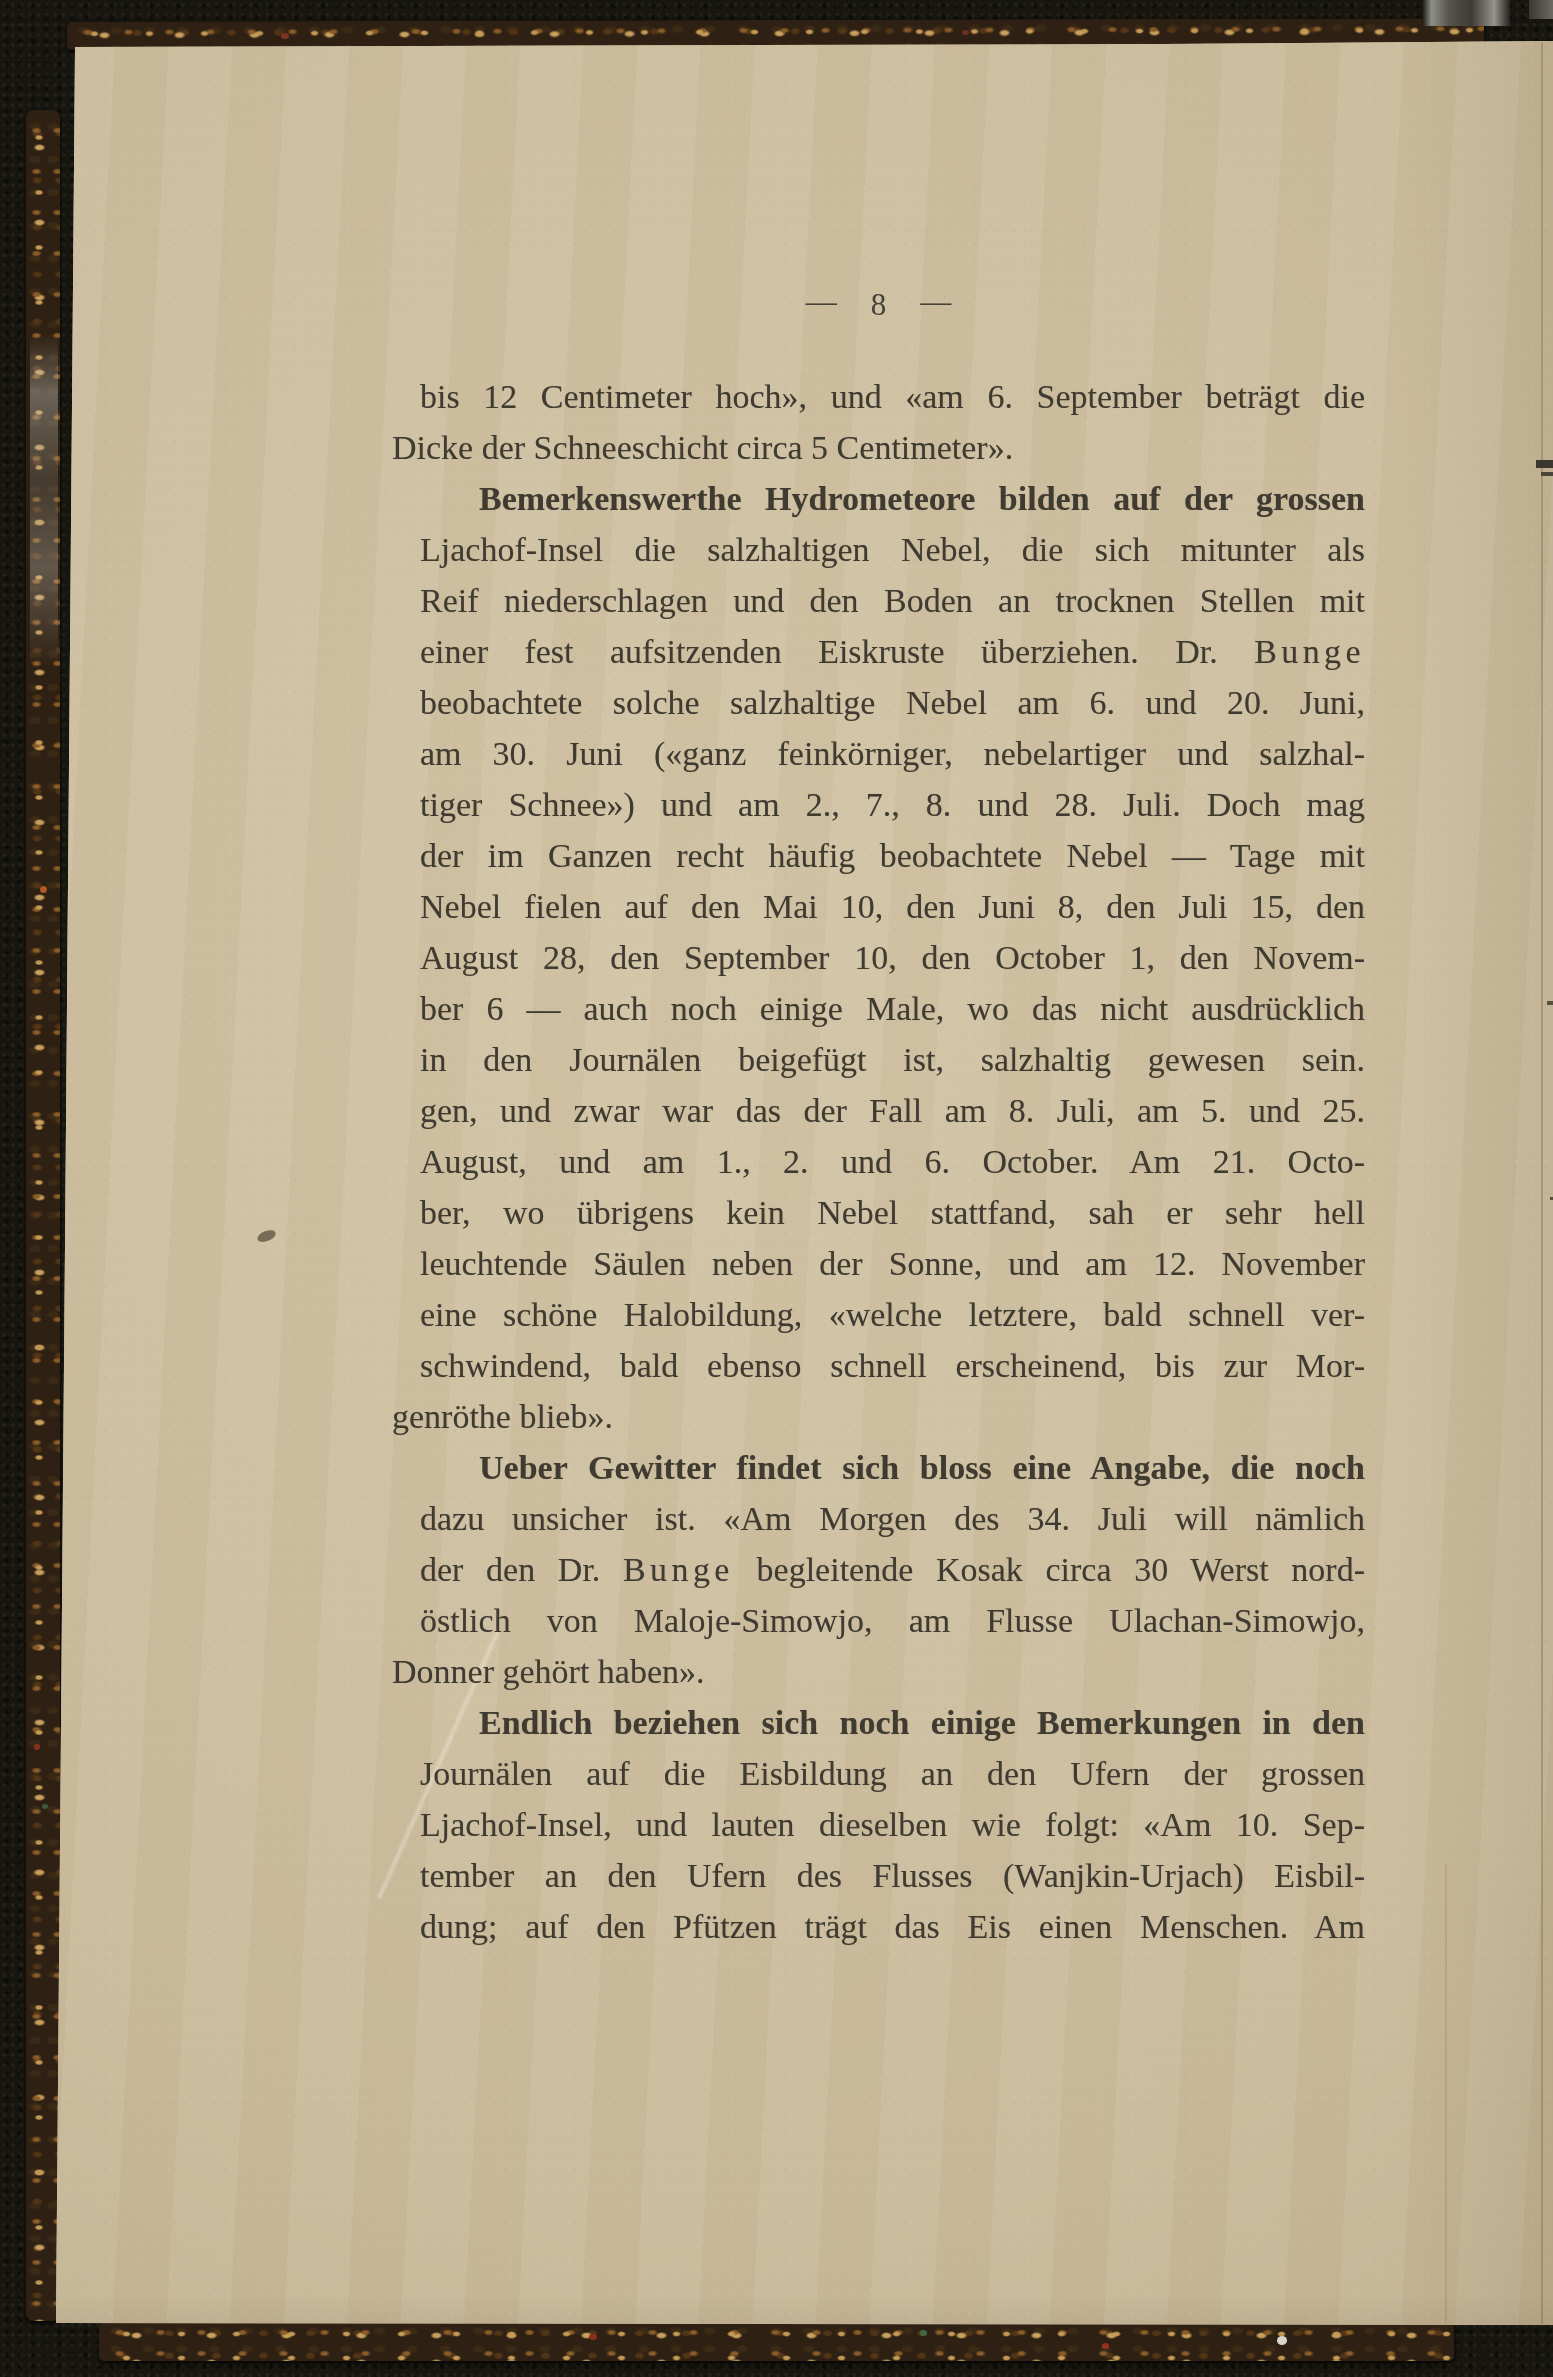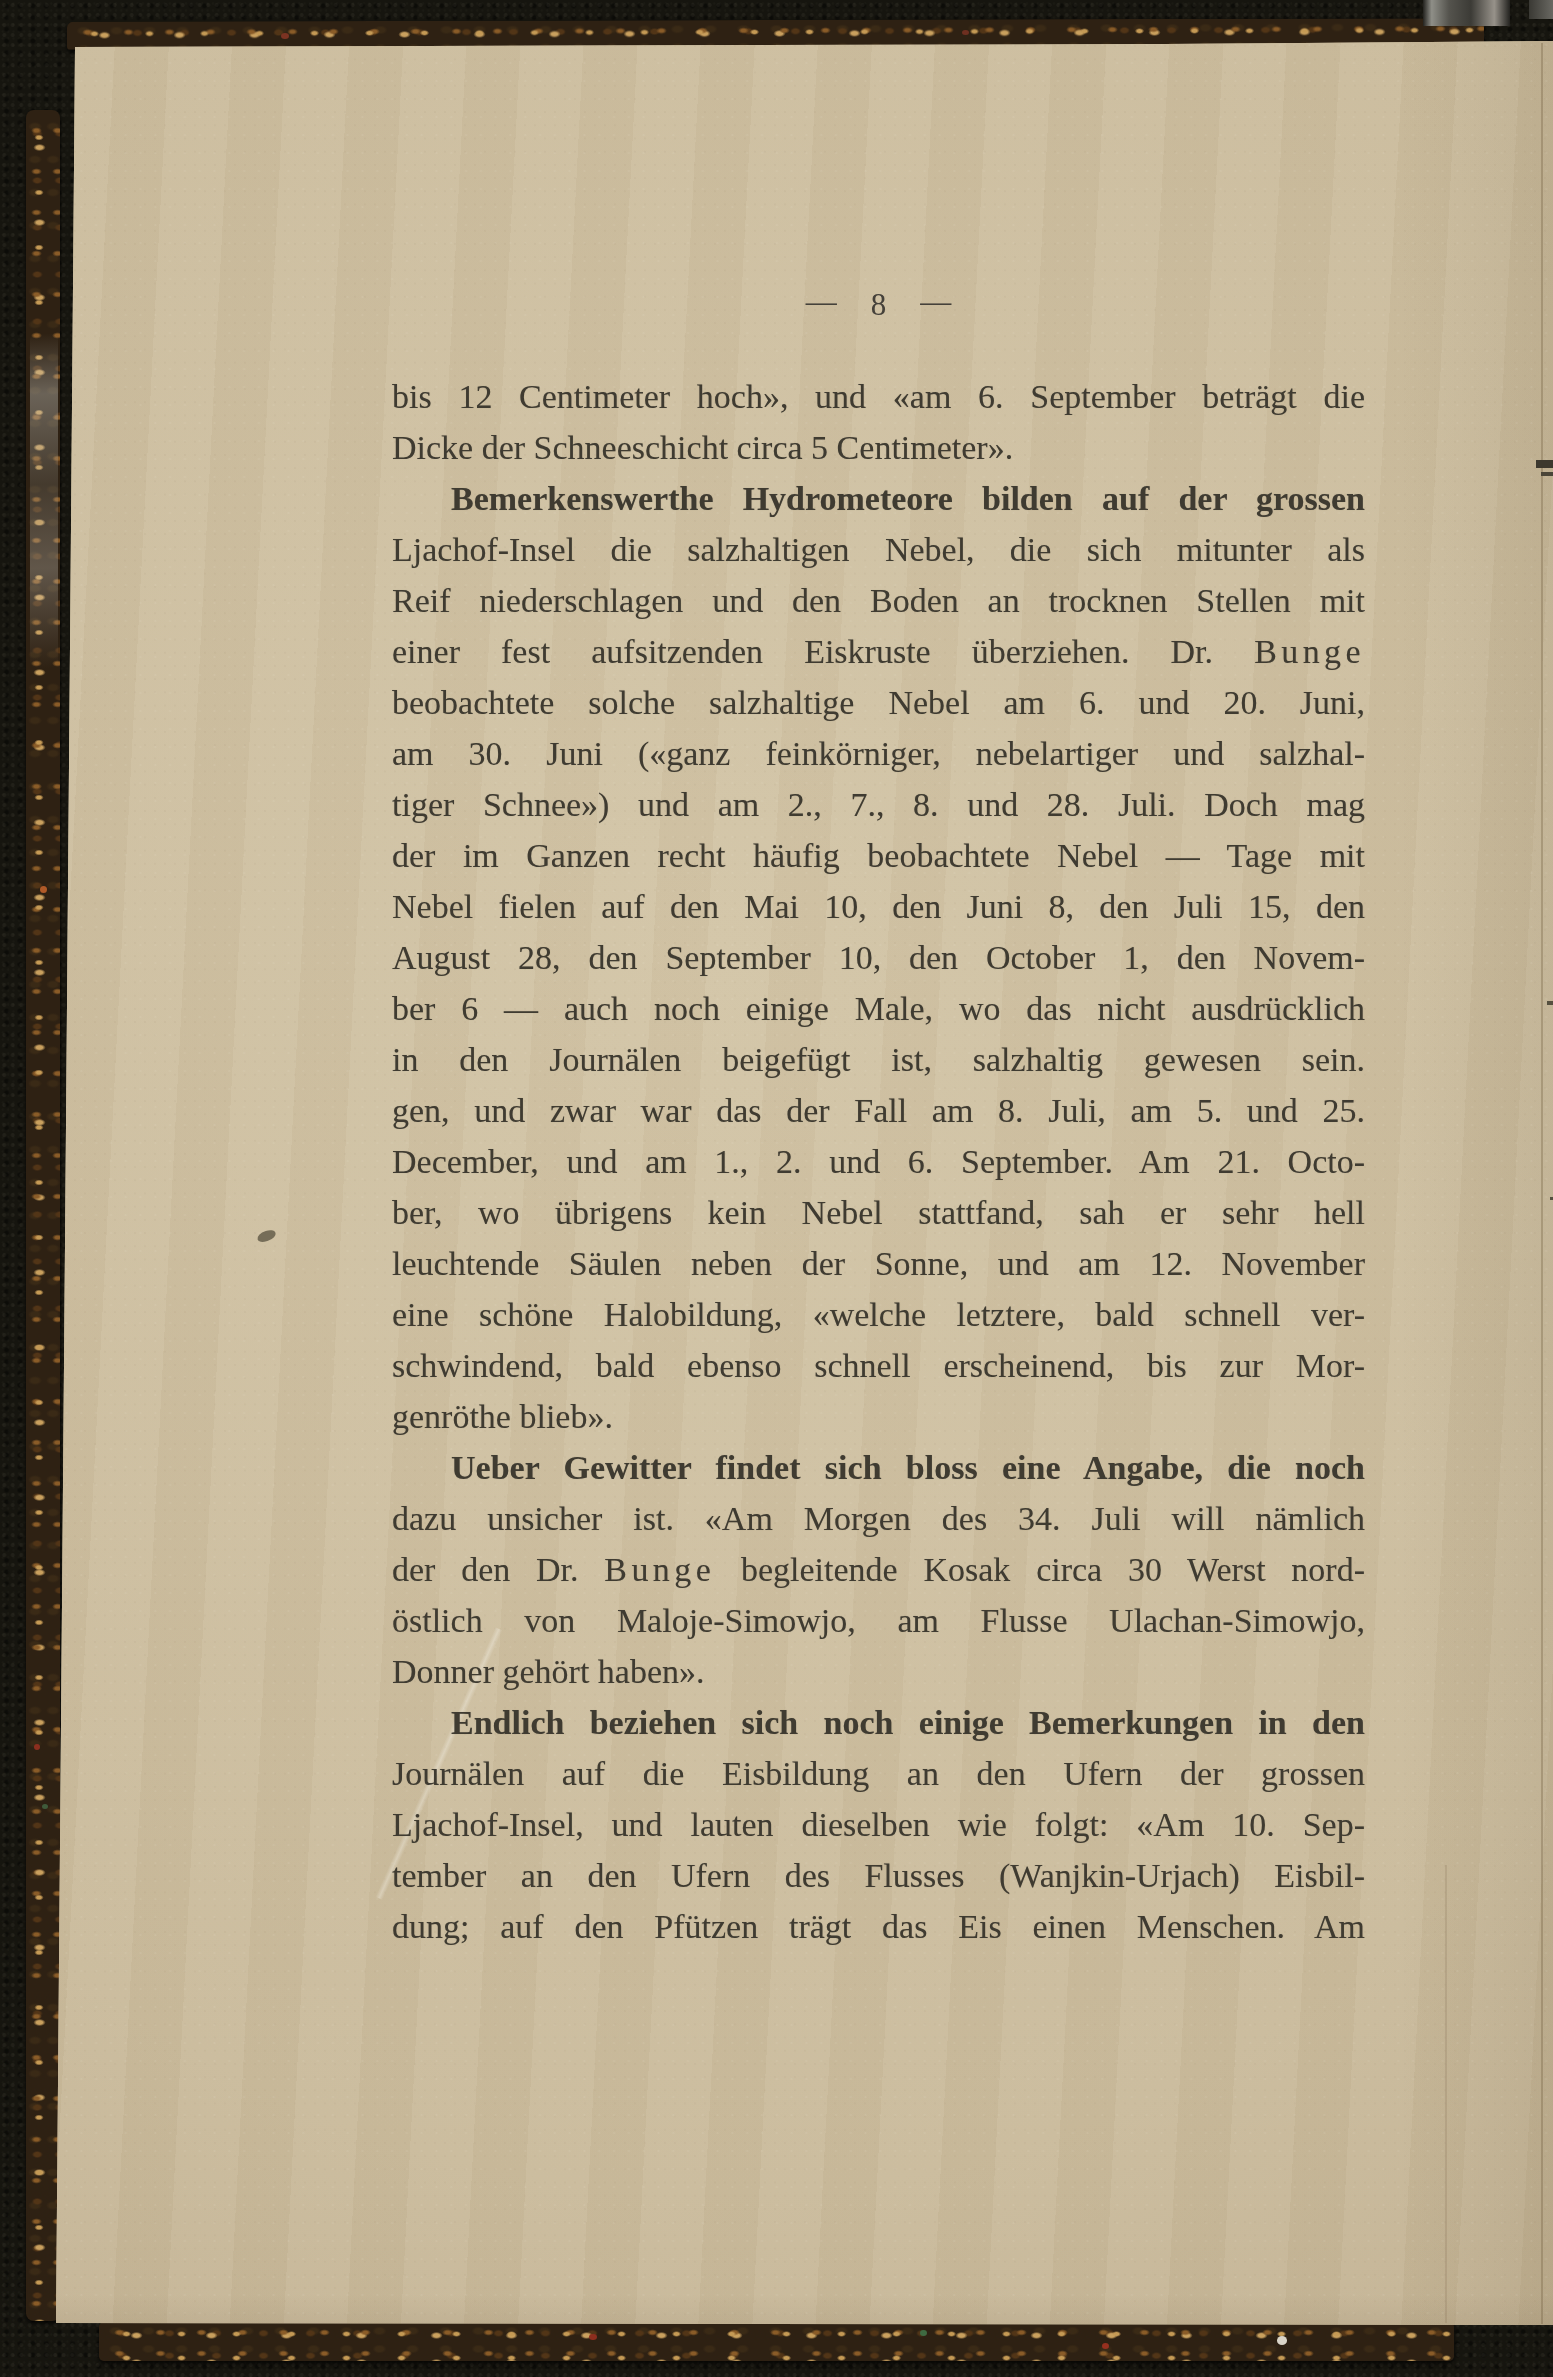--- a/index.html
+++ b/index.html
@@ -68,21 +68,21 @@
   .header{position:absolute;left:392px;top:287px;width:973px;text-align:center;
     font-size:31px;line-height:36px;color:#45413a;}
   .header .num{display:inline-block;margin:0 34px;}
   .header .dash{display:inline-block;transform:translateY(-3.1px);letter-spacing:0;}
 
   
   .text-column{position:absolute;left:392px;top:371px;width:973px;
     font-size:34px;line-height:51px;color:#3f3b31;
     text-shadow:0 0 0.8px rgba(63,59,49,.30);}
   .line{text-align:justify;}
-  .line.fill{text-align-last:justify;}
+  .line.fill{text-align-last:justify;margin-left:28px;}
   .line.short{text-align-last:left;}
   .line.indent{text-indent:59px;font-weight:bold;}
   .sperr{letter-spacing:.13em;}
 
   
   .ink-smudge{position:absolute;left:257px;top:1231px;width:18.6px;height:10px;
     background:#57503f;border-radius:60% 50% 55% 45%;transform:rotate(-18deg);opacity:.75;}
   .bleed-mark-a{position:absolute;left:1536px;top:460px;width:18px;height:7.8px;background:#3c382e;}
   .bleed-mark-b{position:absolute;left:1541px;top:472px;width:12.4px;height:3.9px;background:#4a4538;}
   .bleed-tick{position:absolute;background:#55503f;}
@@ -135,21 +135,21 @@
           <div class="line fill"><span>einer fest aufsitzenden Eiskruste überziehen. Dr. </span><span class="sperr">Bunge</span></div>
           <div class="line fill"><span>beobachtete solche salzhaltige Nebel am 6. und 20. Juni,</span></div>
           <div class="line fill"><span>am 30. Juni («ganz feinkörniger, nebelartiger und salzhal-</span></div>
           <div class="line fill"><span>tiger Schnee») und am 2., 7., 8. und 28. Juli. Doch mag</span></div>
           <div class="line fill"><span>der im Ganzen recht häufig beobachtete Nebel — Tage mit</span></div>
           <div class="line fill"><span>Nebel fielen auf den Mai 10, den Juni 8, den Juli 15, den</span></div>
           <div class="line fill"><span>August 28, den September 10, den October 1, den Novem-</span></div>
           <div class="line fill"><span>ber 6 — auch noch einige Male, wo das nicht ausdrücklich</span></div>
           <div class="line fill"><span>in den Journälen beigefügt ist, salzhaltig gewesen sein.</span></div>
           <div class="line fill"><span>gen, und zwar war das der Fall am 8. Juli, am 5. und 25.</span></div>
-          <div class="line fill"><span>December, und am 1., 2. und 6. September. Am 21. Octo-</span></div>
+          <div class="line fill"><span>August, und am 1., 2. und 6. October. Am 21. Octo-</span></div>
           <div class="line fill"><span>ber, wo übrigens kein Nebel stattfand, sah er sehr hell</span></div>
           <div class="line fill"><span>leuchtende Säulen neben der Sonne, und am 12. November</span></div>
           <div class="line fill"><span>eine schöne Halobildung, «welche letztere, bald schnell ver-</span></div>
           <div class="line fill"><span>schwindend, bald ebenso schnell erscheinend, bis zur Mor-</span></div>
           <div class="line short"><span>genröthe blieb».</span></div>
         </div>
         <div>
           <div class="line fill indent"><span>Ueber Gewitter findet sich bloss eine Angabe, die noch</span></div>
           <div class="line fill"><span>dazu unsicher ist. «Am Morgen des 34. Juli will nämlich</span></div>
           <div class="line fill"><span>der den Dr. </span><span class="sperr">Bunge</span><span> begleitende Kosak circa 30 Werst nord-</span></div>

